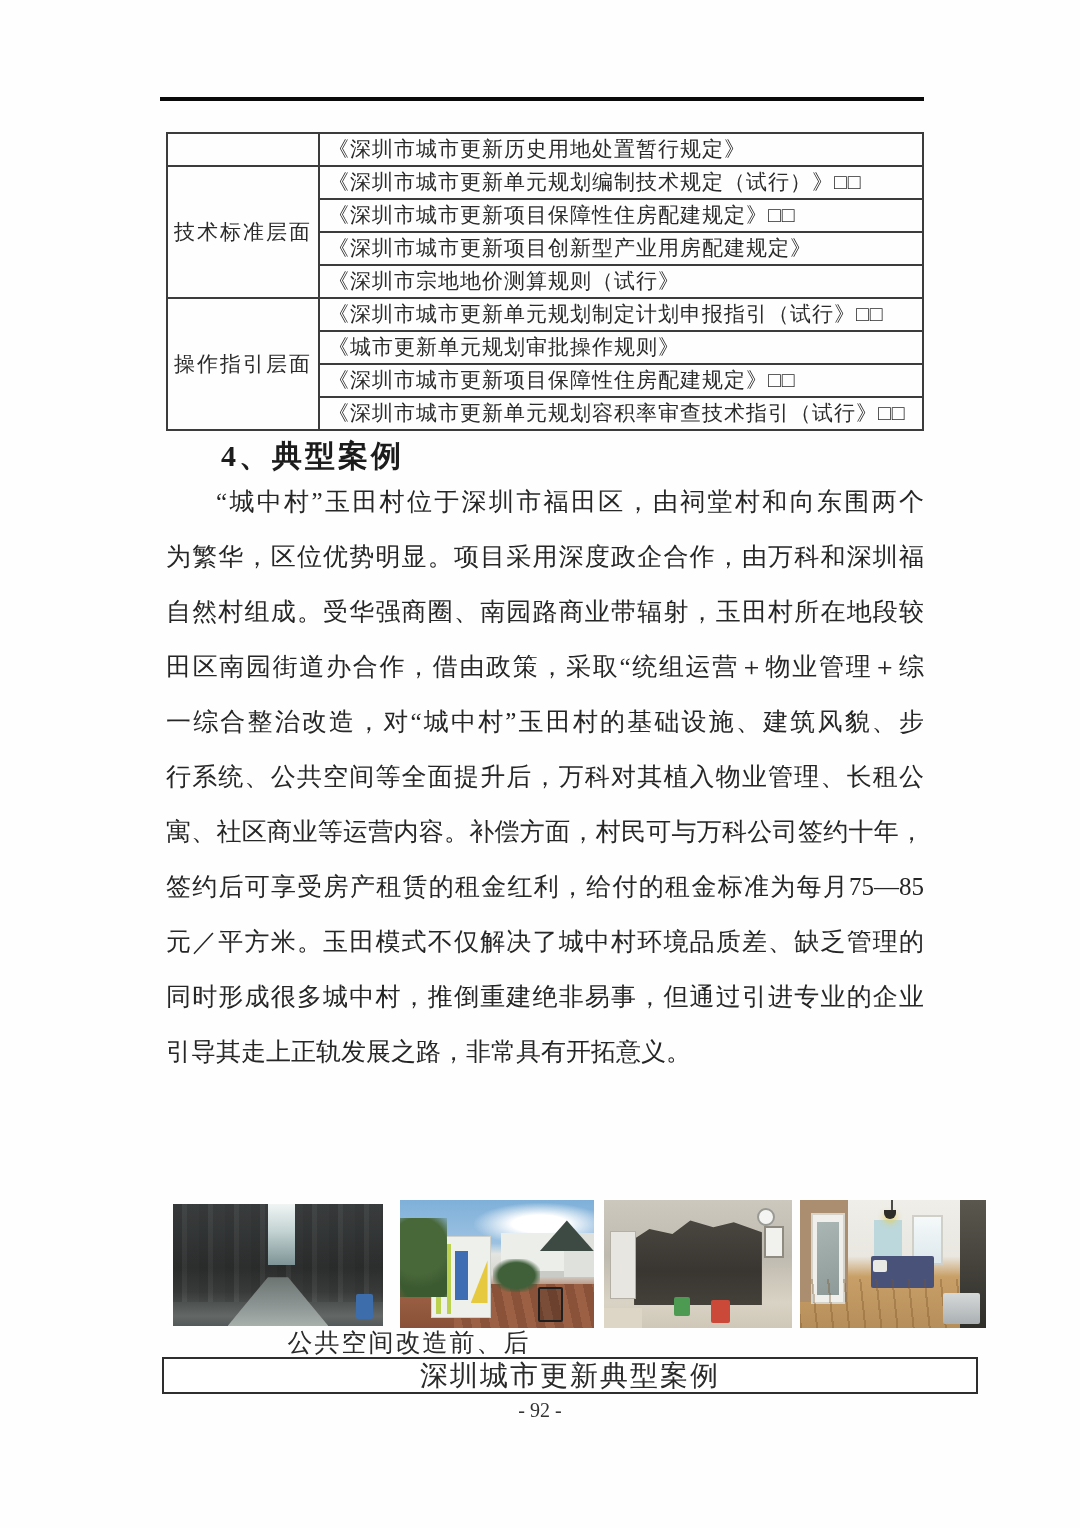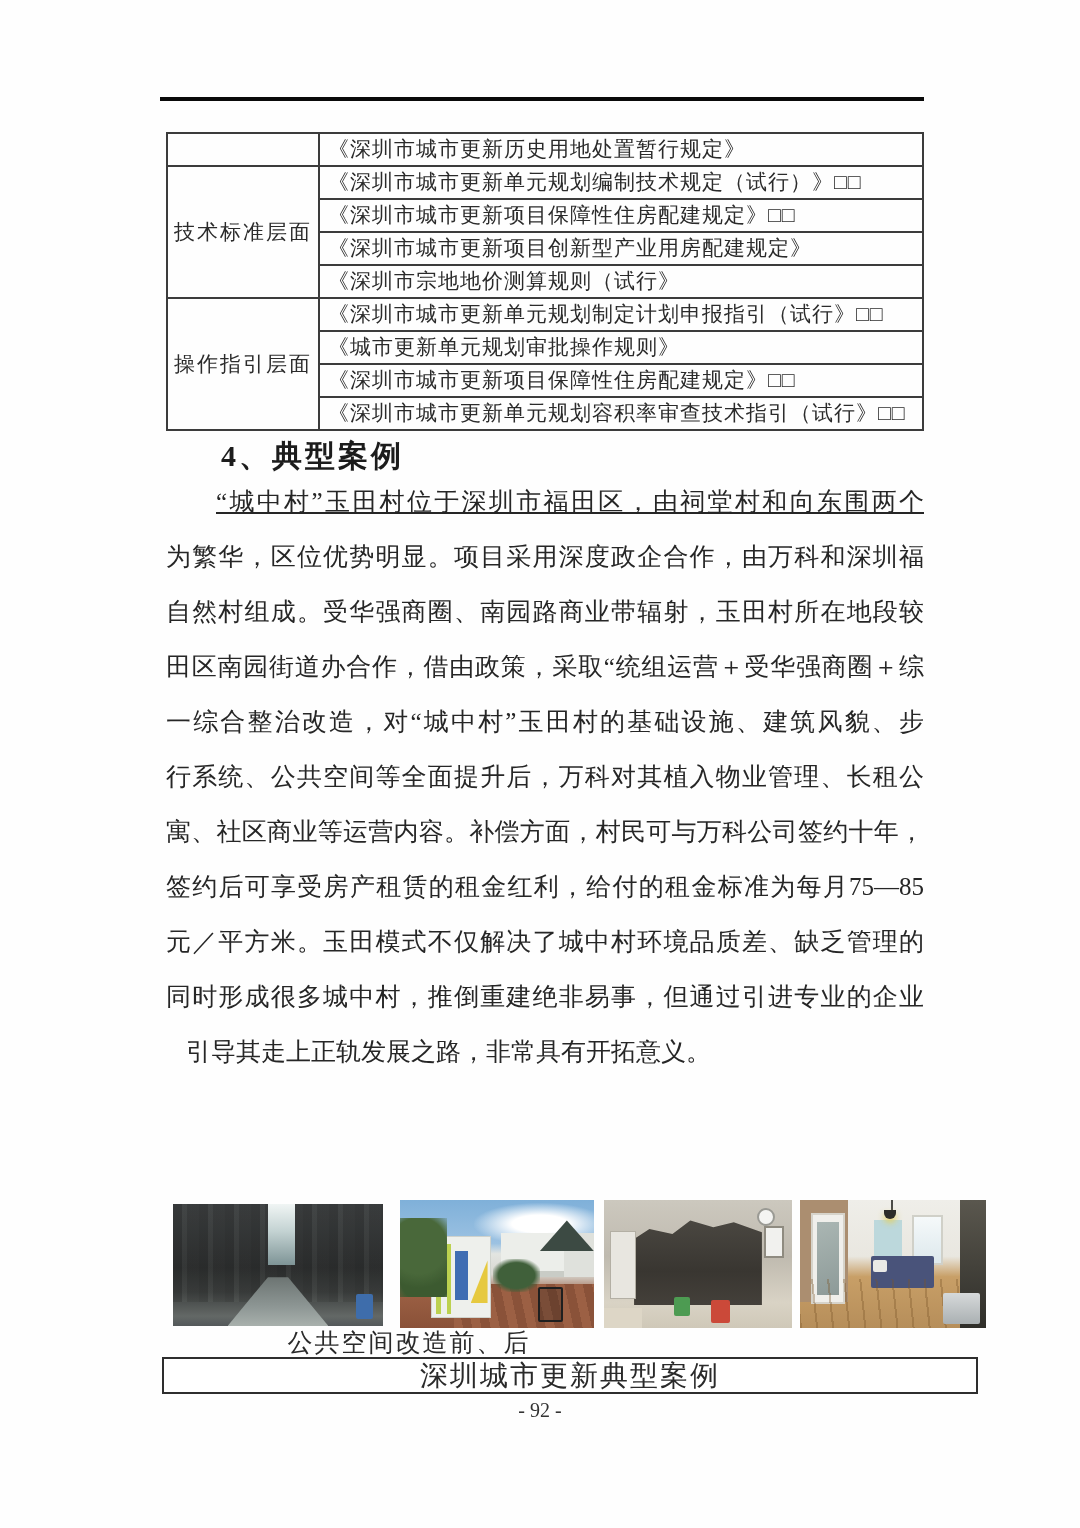--- a/index.html
+++ b/index.html
@@ -23,22 +23,22 @@
 
   
   .heading {
     position:absolute; left:221px; top:436px; margin:0;
     font-size:30px; font-weight:bold; letter-spacing:3px; color:#1c1c1c;
   }
 
   
   .para { position:absolute; left:166px; top:474px; width:758px; font-size:25px; color:#262626; }
   .para .pline { height:55px; line-height:55px; text-align:justify; text-align-last:justify; }
-  .para .pline.first { text-indent:50px;text-decoration:underline; }
-  .para .pline.last { text-align-last:left;margin-left:20px; }
+  .para .pline.first { text-indent:50px; }
+  .para .pline.last { text-align-last:left; }
 
   
   .photo { position:absolute; top:1201px; height:126px; overflow:hidden; background:#888; }
   .photo > div { position:absolute; }
   #photo1 { left:173px; width:210px; height:122px; top:1204px;
     background:linear-gradient(180deg,#3f4243 0%,#303232 52%,#3d403f 72%,#636866 92%,#53585a 100%); }
   .p1-sky { left:45%; top:0; width:13%; height:50%;
     background:linear-gradient(180deg,#f0f5f4 0%,#c3d2d2 45%,#7e9496 100%); }
   .p1-streaks { left:0; top:0; width:100%; height:80%;
     background:repeating-linear-gradient(90deg, rgba(0,0,0,0.28) 0 9px, rgba(120,125,120,0.12) 9px 14px, rgba(0,0,0,0.18) 14px 26px); opacity:.5; }
@@ -158,21 +158,21 @@
       </tr>
     </tbody>
   </table>
 
   <h2 class="heading">4、典型案例</h2>
 
   <div class="para">
     <div class="pline first">“城中村”玉田村位于深圳市福田区，由祠堂村和向东围两个</div>
     <div class="pline">为繁华，区位优势明显。项目采用深度政企合作，由万科和深圳福</div>
     <div class="pline">自然村组成。受华强商圈、南园路商业带辐射，玉田村所在地段较</div>
-    <div class="pline">田区南园街道办合作，借由政策，采取“统组运营＋受华强商圈＋综</div>
+    <div class="pline">田区南园街道办合作，借由政策，采取“统组运营＋物业管理＋综</div>
     <div class="pline">一综合整治改造，对“城中村”玉田村的基础设施、建筑风貌、步</div>
     <div class="pline">行系统、公共空间等全面提升后，万科对其植入物业管理、长租公</div>
     <div class="pline">寓、社区商业等运营内容。补偿方面，村民可与万科公司签约十年，</div>
     <div class="pline">签约后可享受房产租赁的租金红利，给付的租金标准为每月75—85</div>
     <div class="pline">元／平方米。玉田模式不仅解决了城中村环境品质差、缺乏管理的</div>
     <div class="pline">同时形成很多城中村，推倒重建绝非易事，但通过引进专业的企业</div>
     <div class="pline last">引导其走上正轨发展之路，非常具有开拓意义。</div>
   </div>
 
   <div class="photo" id="photo1">

